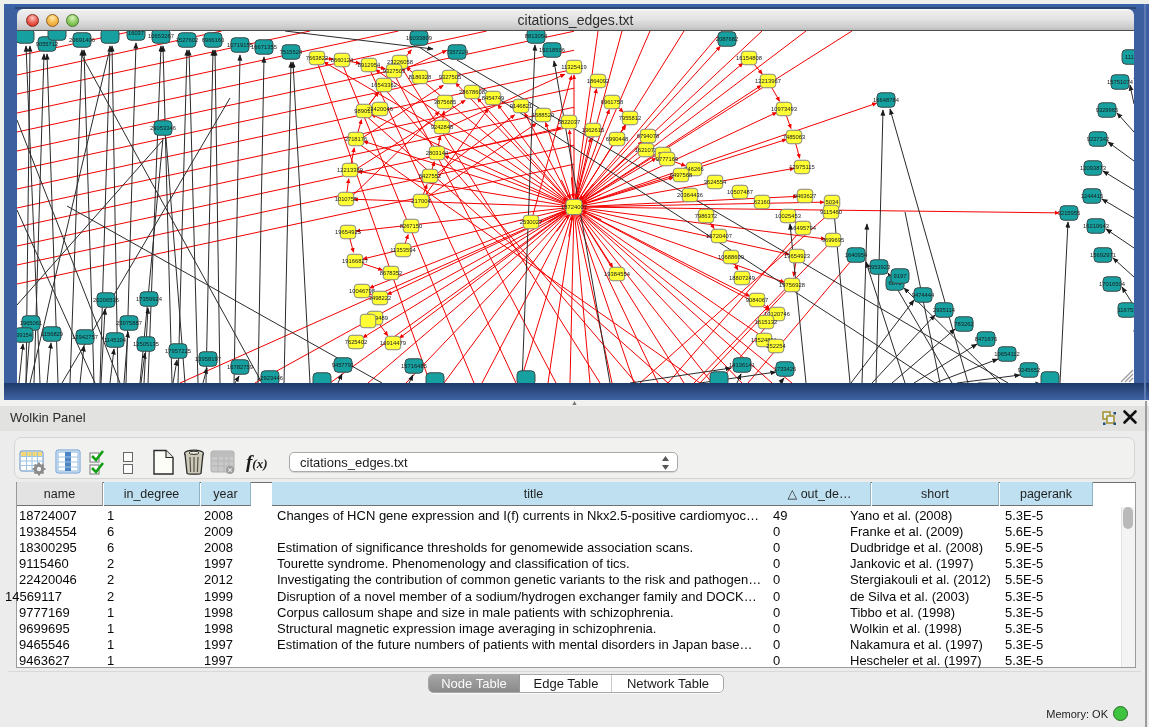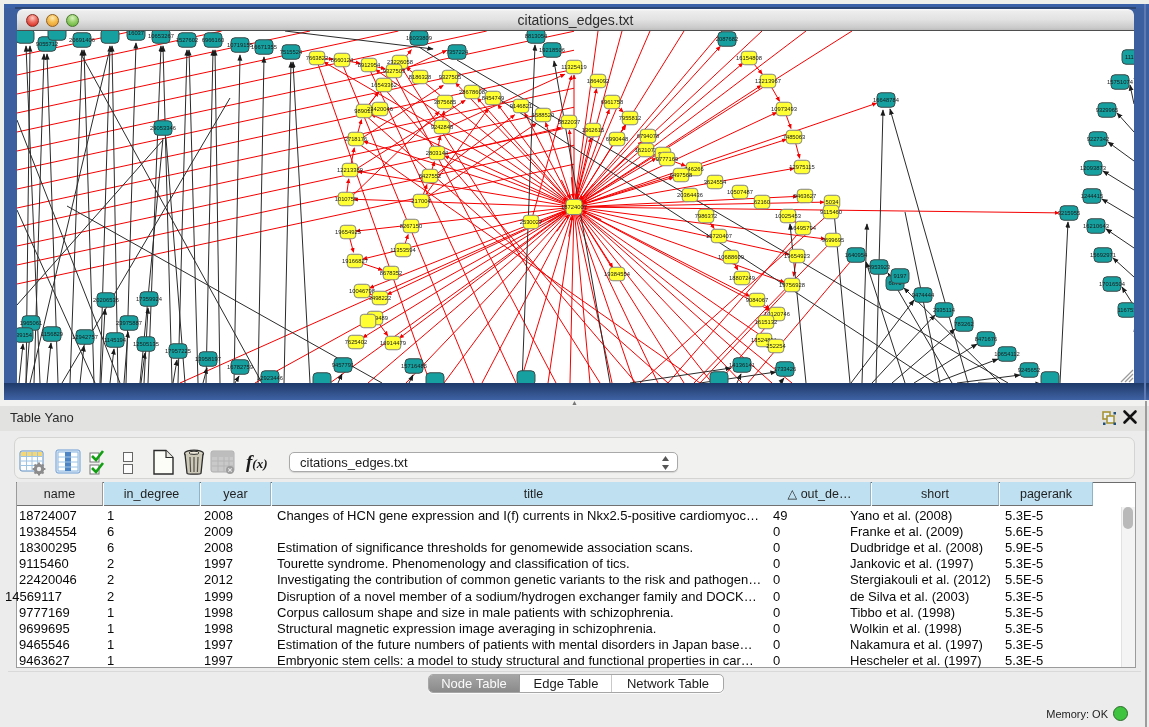--- a/index.html
+++ b/index.html
@@ -557,21 +557,21 @@
         <g stroke="#9a9a9a" stroke-width="1.3">
           <line x1="1121" y1="382" x2="1133" y2="370"></line>
           <line x1="1125" y1="382" x2="1133" y2="374"></line>
           <line x1="1129" y1="382" x2="1133" y2="378"></line>
         </g>
       </svg></div>
 </div>
 <div id="tpanel"></div>
 <div id="tpstrip"></div>
 <div id="tphead"></div>
-<div id="tptitle">Table Yano</div>
+<div id="tptitle">Wolkin Panel</div>
 <div id="grip">▲</div>
 <svg class="abs" style="left:1101px;top:410px" width="17" height="17" viewBox="0 0 17 17">
  <rect x="2" y="2" width="7" height="7" fill="#e8f0fa" stroke="#a79433" stroke-width="1.6"></rect>
  <rect x="6" y="6" width="7" height="7" fill="#e8f0fa" stroke="#a79433" stroke-width="1.6"></rect>
  <rect x="12.5" y="2" width="2.5" height="2.5" fill="#1f4e79"></rect>
  <rect x="2" y="12.5" width="2.5" height="2.5" fill="#1f4e79"></rect>
  <rect x="12.5" y="12.5" width="2.5" height="2.5" fill="#1f4e79"></rect>
 </svg>
 <svg class="abs" style="left:1122px;top:409px" width="16" height="16" viewBox="0 0 16 16">
  <path d="M2.5 2.5 L13.5 13.5 M13.5 2.5 L2.5 13.5" stroke="#111" stroke-width="2.6" stroke-linecap="round"></path>
@@ -651,21 +651,21 @@
 <div id="dd">
     <div id="ddtext">citations_edges.txt</div>
  <svg class="abs" style="right:7px;top:3px" width="9" height="14" viewBox="0 0 9 14">
       <path d="M4.5 0 L8 5 L1 5 Z" fill="#555"></path>
       <path d="M4.5 14 L8 9 L1 9 Z" fill="#555"></path>
     </svg>
 </div>
 <div id="tbl"></div>
 <div class="hc" style="left:17px;width:86px;background:#e3e3e3;border-right:1px solid #9a9a9a">name</div>
 <div class="hc" style="left:104px;width:96px">in_degree</div>
-<div class="hc" style="left:201px;width:70px">year</div>
+<div class="hc" style="left:201px;width:50px">year</div>
 <div class="hc" style="left:272px;width:524px">title</div>
 <div class="hc" style="left:769px;width:102px">△ out_de…</div>
 <div class="hc" style="left:872px;width:127px">short</div>
 <div class="hc" style="left:1000px;width:93px">pagerank</div>
 <div class="trow" style="top:507.0px">
     <span style="left:19px">18724007</span>
     <span style="left:107px">1</span>
     <span style="left:204px">2008</span>
     <span style="left:277px">Changes of HCN gene expression and I(f) currents in Nkx2.5-positive cardiomyoc…</span>
     <span style="left:773px">49</span>
@@ -740,21 +740,20 @@
     <span style="left:204px">1997</span>
     <span style="left:277px">Estimation of the future numbers of patients with mental disorders in Japan base…</span>
     <span style="left:773px">0</span>
     <span style="left:850px">Nakamura et al. (1997)</span>
     <span style="left:1005px">5.3E-5</span>
   </div>
 <div class="trow" style="top:651.9px">
     <span style="left:19px">9463627</span>
     <span style="left:107px">1</span>
     <span style="left:204px">1997</span>
-    <span style="left:277px">Embryonic stem cells: a model to study structural and functional properties in car…</span>
     <span style="left:773px">0</span>
     <span style="left:850px">Hescheler et al. (1997)</span>
     <span style="left:1005px">5.3E-5</span>
   </div>
 <div id="vscroll"></div>
 <div id="vthumb"></div>
 <div style="position:absolute;left:8px;top:671px;width:1133px;height:1px;background:#d9d9d9"></div>
 <div id="seg">
  <div class="sg" style="left:0;width:91px;background:linear-gradient(180deg,#a6a6a6,#8a8a8a);color:#fbfbfb;border-radius:4px 0 0 4px;border-right:1px solid #979797">Node Table</div>
  <div class="sg" style="left:92px;width:90px;color:#1b1b1b">Edge Table</div>

